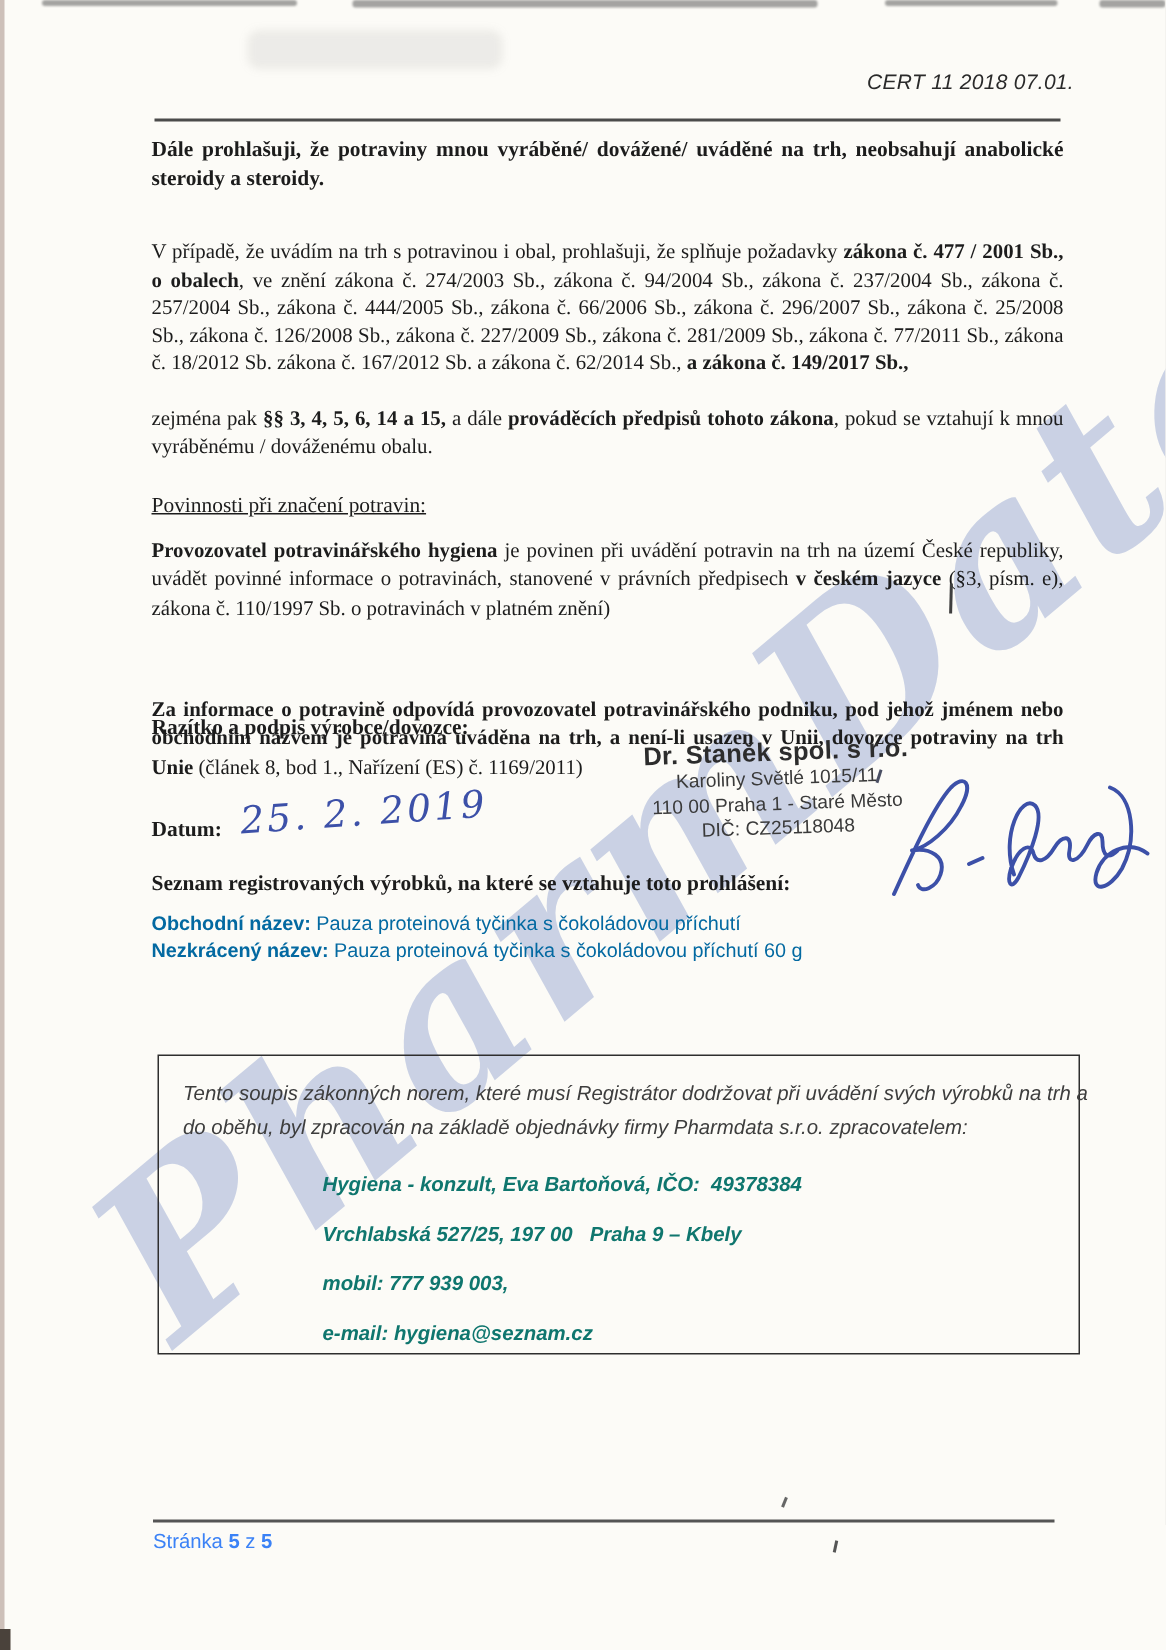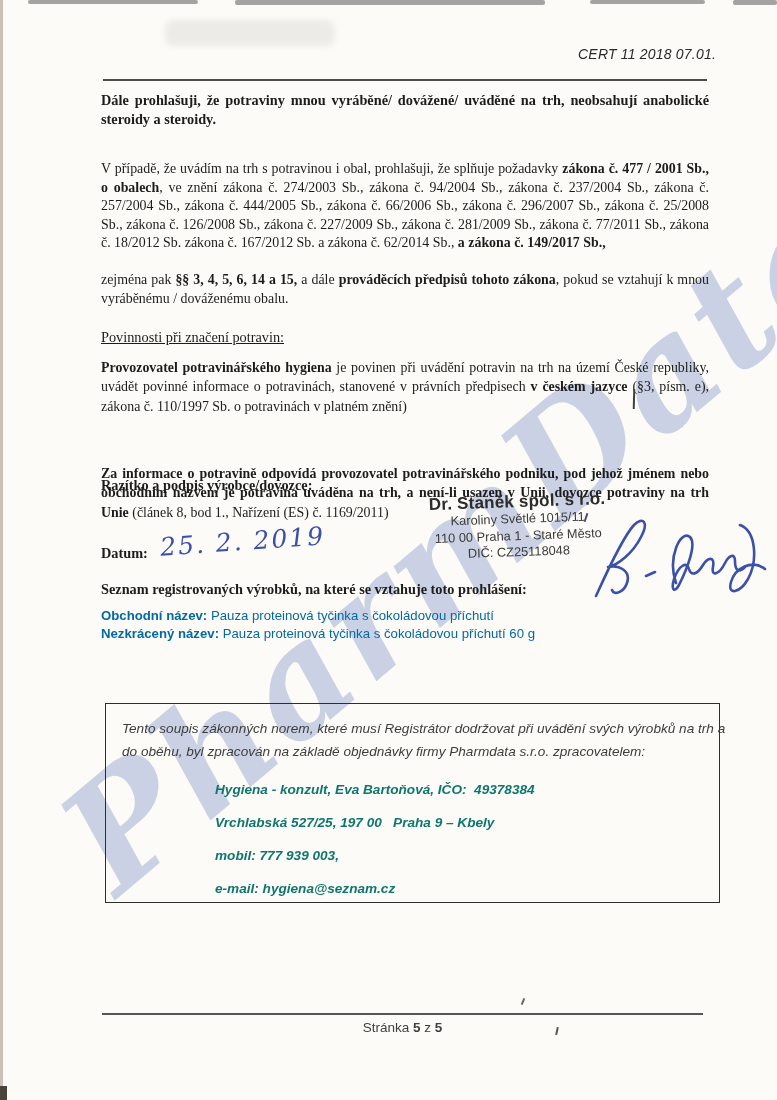--- a/index.html
+++ b/index.html
@@ -50,22 +50,22 @@
   #prod1{top:607px;}
   #prod2{top:624.5px;}
 
   .notice{left:105px;top:703px;width:581px;height:172px;border:1.6px solid #2e2e2e;
     padding:13px 16px;font-family:"Liberation Sans",sans-serif;font-style:italic;
     color:#3d3d3d;font-size:13.6px;background:transparent;}
   .notice .intro{line-height:23px;white-space:pre;}
   .notice .contact{margin:14px 0 0 93px;font-weight:bold;color:#0f766e;white-space:pre;line-height:19px;font-style:italic;}
   .notice .contact.first{margin-top:17px;}
 
-  .footer-text{left:102px;top:1020px;width:601px;text-align:center;font-size:13.5px;
-    font-family:"Liberation Sans",sans-serif;color:#404040;}
+  .footer-text{left:102px;top:1020px;width:601px;text-align:left;font-size:13.5px;
+    font-family:"Liberation Sans",sans-serif;color:#3b82f6;}
 
   
   .smudge{background:rgba(75,75,75,0.5);border-radius:2px;filter:blur(0.7px);}
   .edge-left{left:0;top:0;width:3px;height:1100px;background:rgba(110,72,60,0.33);}
   .corner-bl{left:0;top:1086px;width:7px;height:14px;background:#4a423b;}
   .pen-mark{left:633px;top:389px;width:2px;height:20px;background:#3f3f3f;transform:rotate(1.5deg);}
   .stamp-tick{left:585px;top:513px;width:2px;height:9px;background:#4a4f63;transform:rotate(18deg);}
   .tick1{left:522px;top:998px;width:2px;height:7px;background:#666;transform:rotate(22deg);}
   .tick2{left:556px;top:1027px;width:2px;height:8px;background:#555;transform:rotate(12deg);}
   .blur-smudge{left:165px;top:20px;width:170px;height:26px;background:rgba(120,120,120,0.12);

